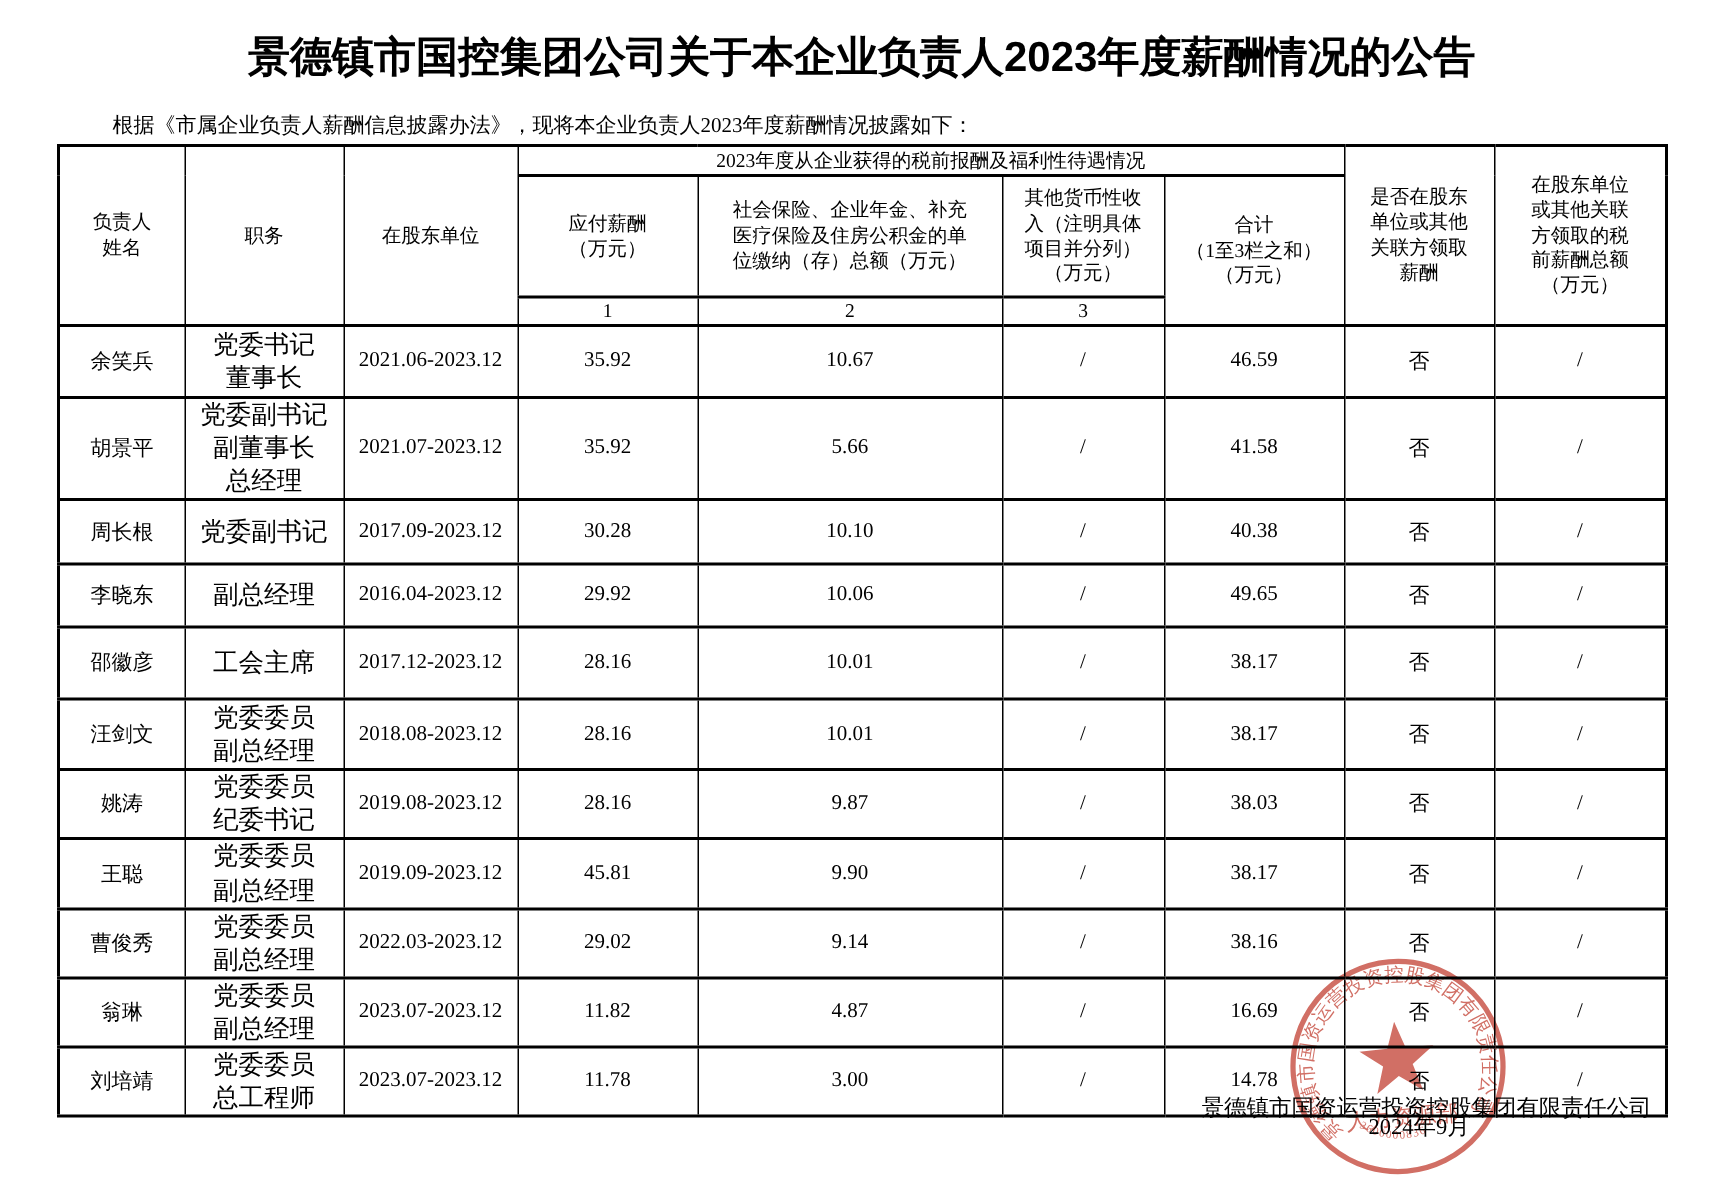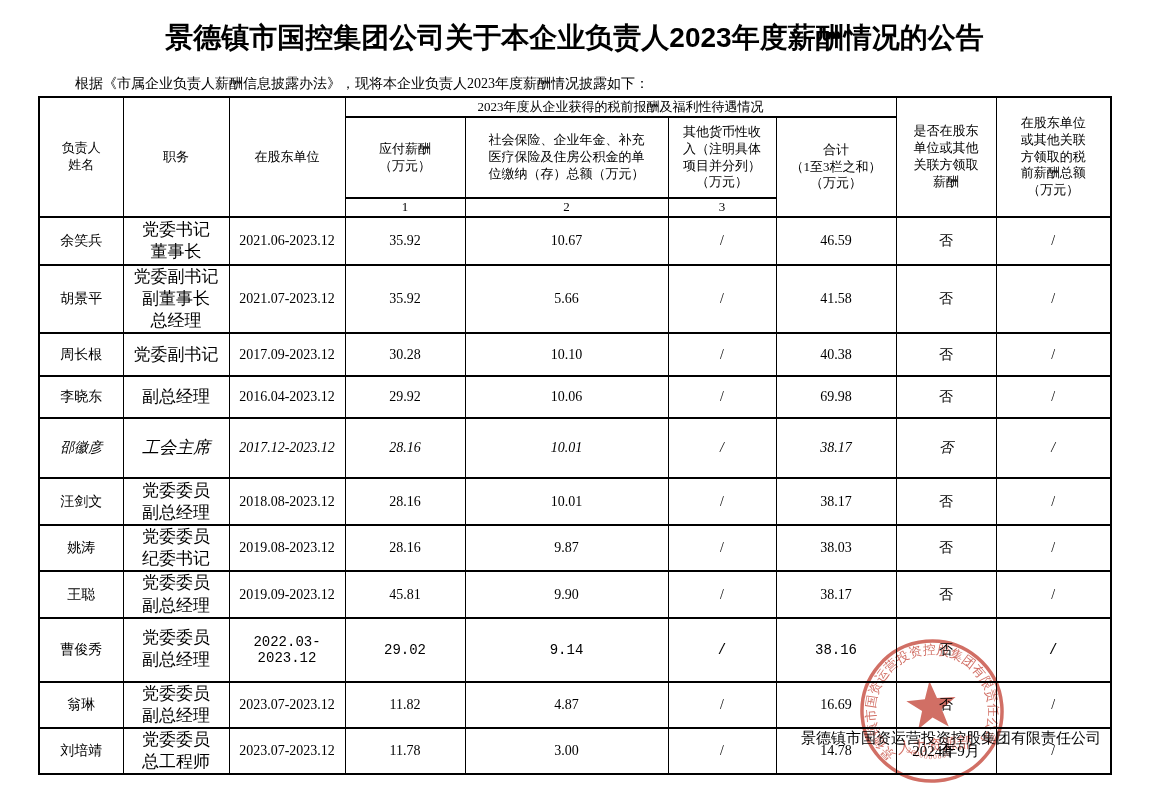--- a/index.html
+++ b/index.html
@@ -29,25 +29,25 @@
   thead th { font-size:13px; white-space:pre-line; line-height:1.3;margin-top:24px; }
   thead tr:nth-child(1) th { height:18px; }
   thead tr:nth-child(2) th { height:79px; }
   thead tr:nth-child(3) th { height:17px; font-size:13px; }
   tbody td { font-size:14px; }
   tbody td.pos { white-space:pre-line; line-height:1.3; font-size:17px; }
   tbody tr:nth-child(1)  { height:48px;padding-left:14px; }
   tbody tr:nth-child(2)  { height:53px; }
   tbody tr:nth-child(3)  { height:43px;margin-left:39px; }
   tbody tr:nth-child(4)  { height:42px; }
-  tbody tr:nth-child(5)  { height:60px;font-style:italic; }
+  tbody tr:nth-child(5)  { height:48px; }
   tbody tr:nth-child(6)  { height:47px; }
   tbody tr:nth-child(7)  { height:35px; }
   tbody tr:nth-child(8)  { height:36px; }
-  tbody tr:nth-child(9)  { height:64px;font-family:Liberation Mono, monospace; }
+  tbody tr:nth-child(9)  { height:46px; }
   tbody tr:nth-child(10) { height:30px; }
   tbody tr:nth-child(11) { height:46px; }
 
   .footer-company { position:absolute; top:729px; right:48px; font-size:15px; }
   .footer-date { position:absolute; top:742px; left:874px; width:144px; text-align:center; font-size:15px; }
 
   .seal {
     position:absolute; left:854px; top:633px; width:156px; height:156px;
     mix-blend-mode:multiply; opacity:0.85; transform:rotate(-5deg);
     pointer-events:none;
@@ -145,21 +145,21 @@
         <td>否</td>
         <td>/</td>
       </tr>
       <tr>
         <td>李晓东</td>
         <td class="pos">副总经理</td>
         <td>2016.04-2023.12</td>
         <td>29.92</td>
         <td>10.06</td>
         <td>/</td>
-        <td>69.98</td>
+        <td>49.65</td>
         <td>否</td>
         <td>/</td>
       </tr>
       <tr>
         <td>邵徽彦</td>
         <td class="pos">工会主席</td>
         <td>2017.12-2023.12</td>
         <td>28.16</td>
         <td>10.01</td>
         <td>/</td>

